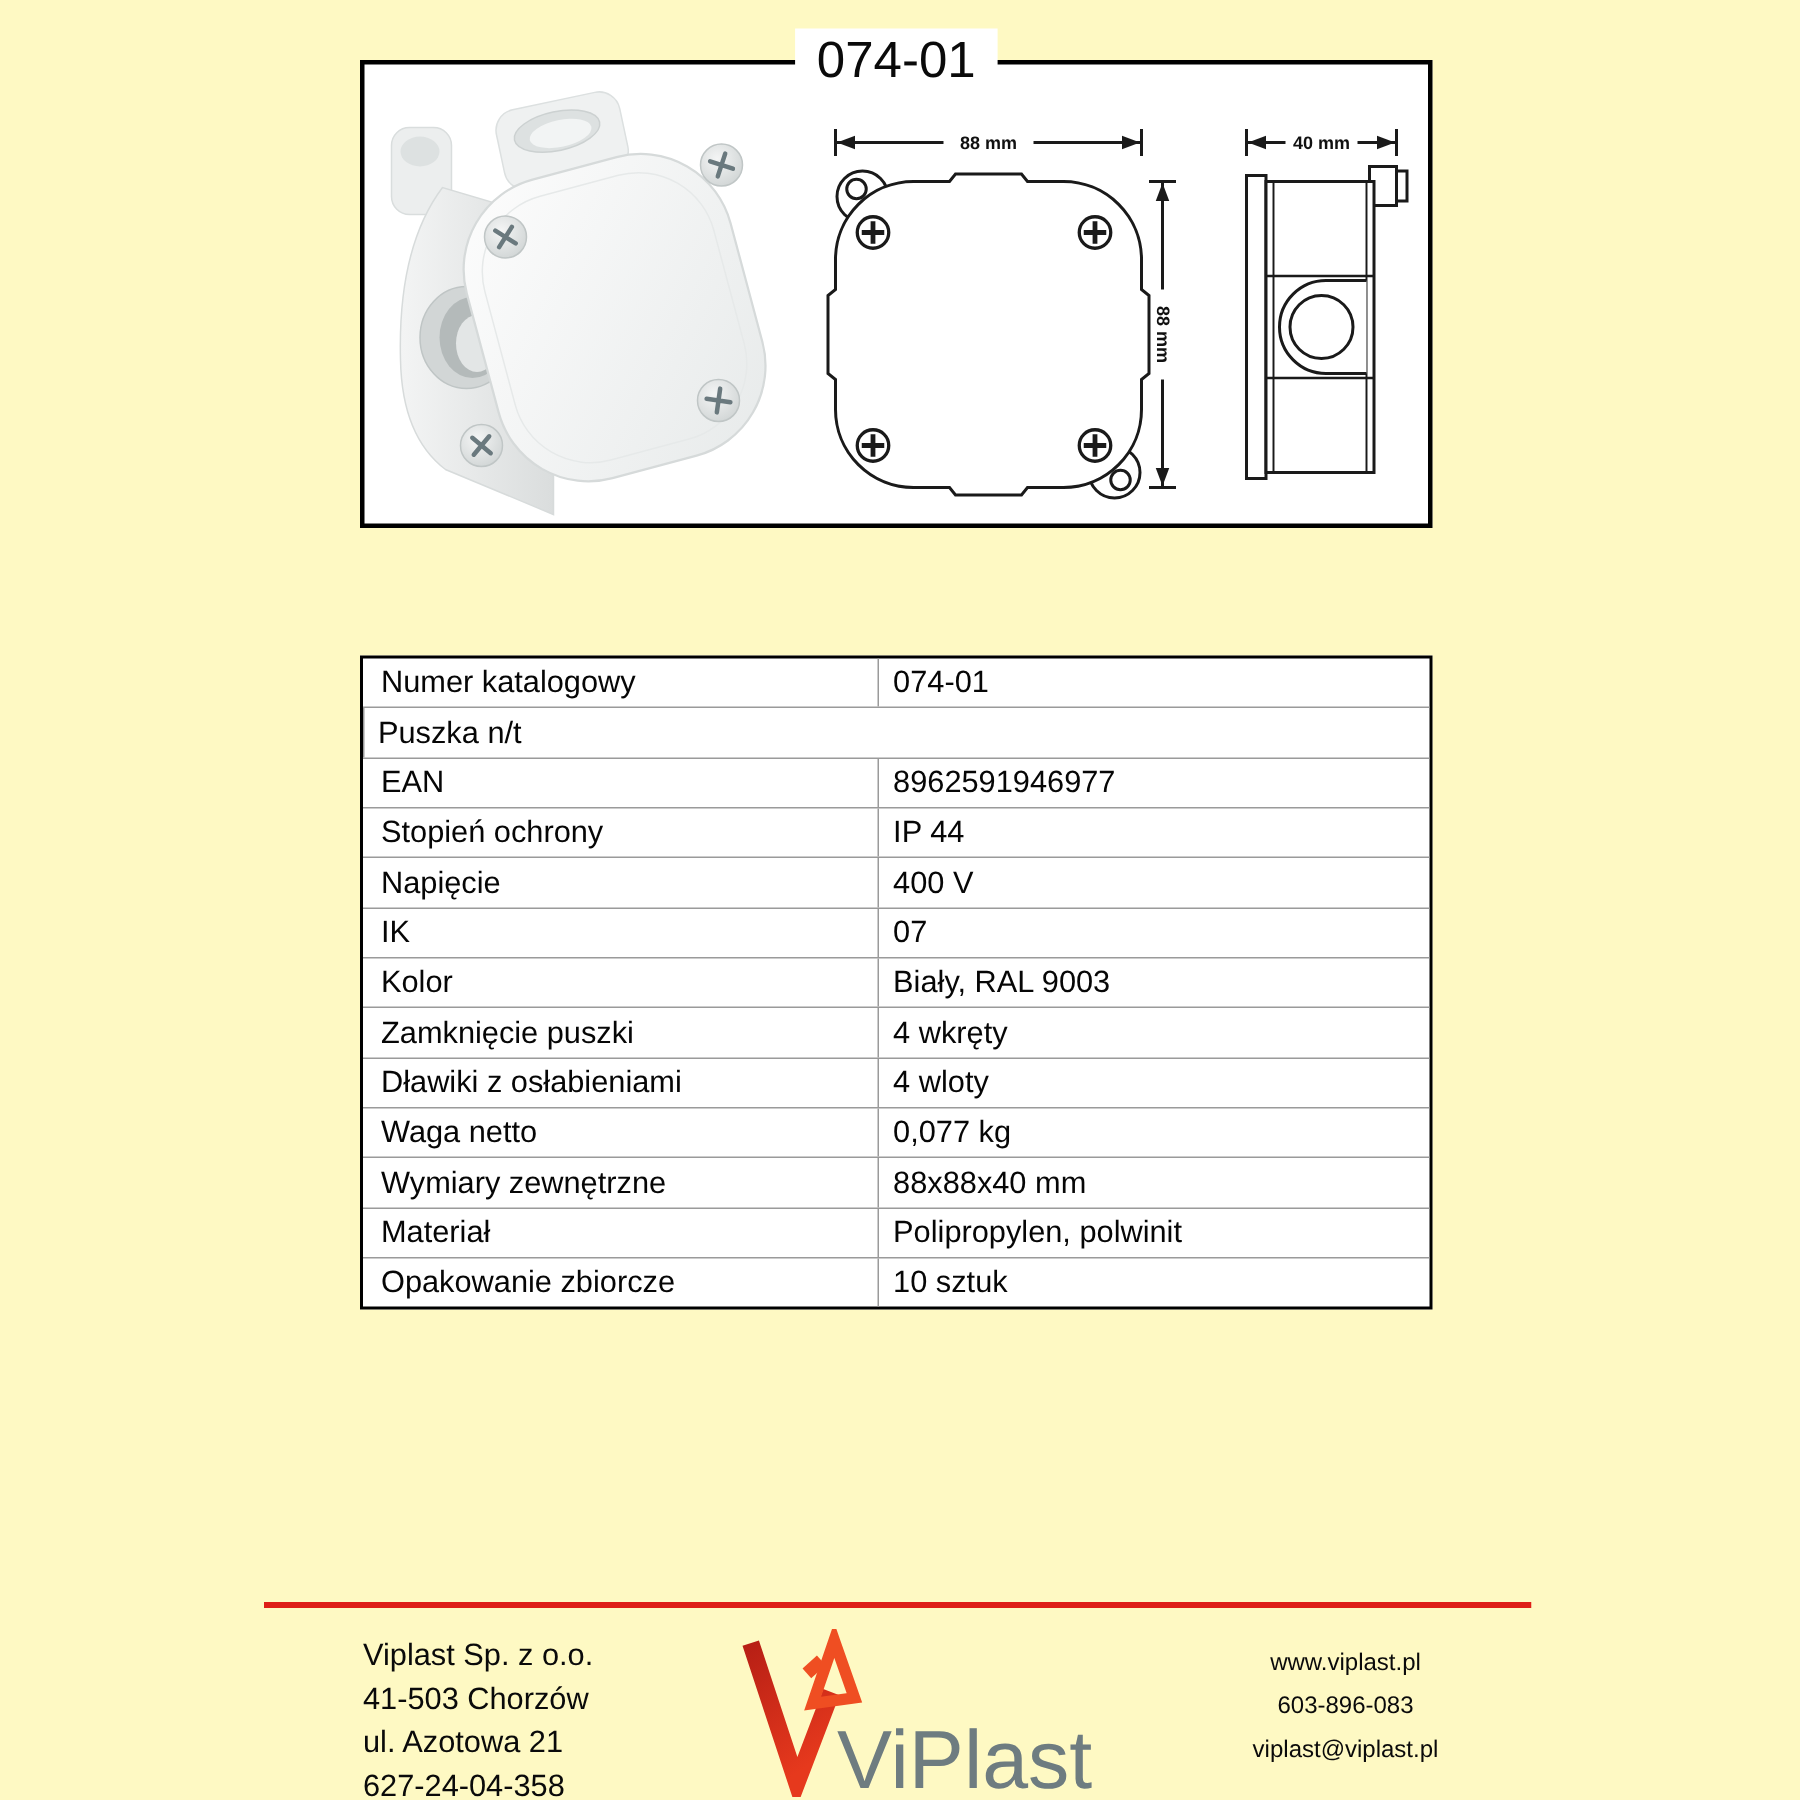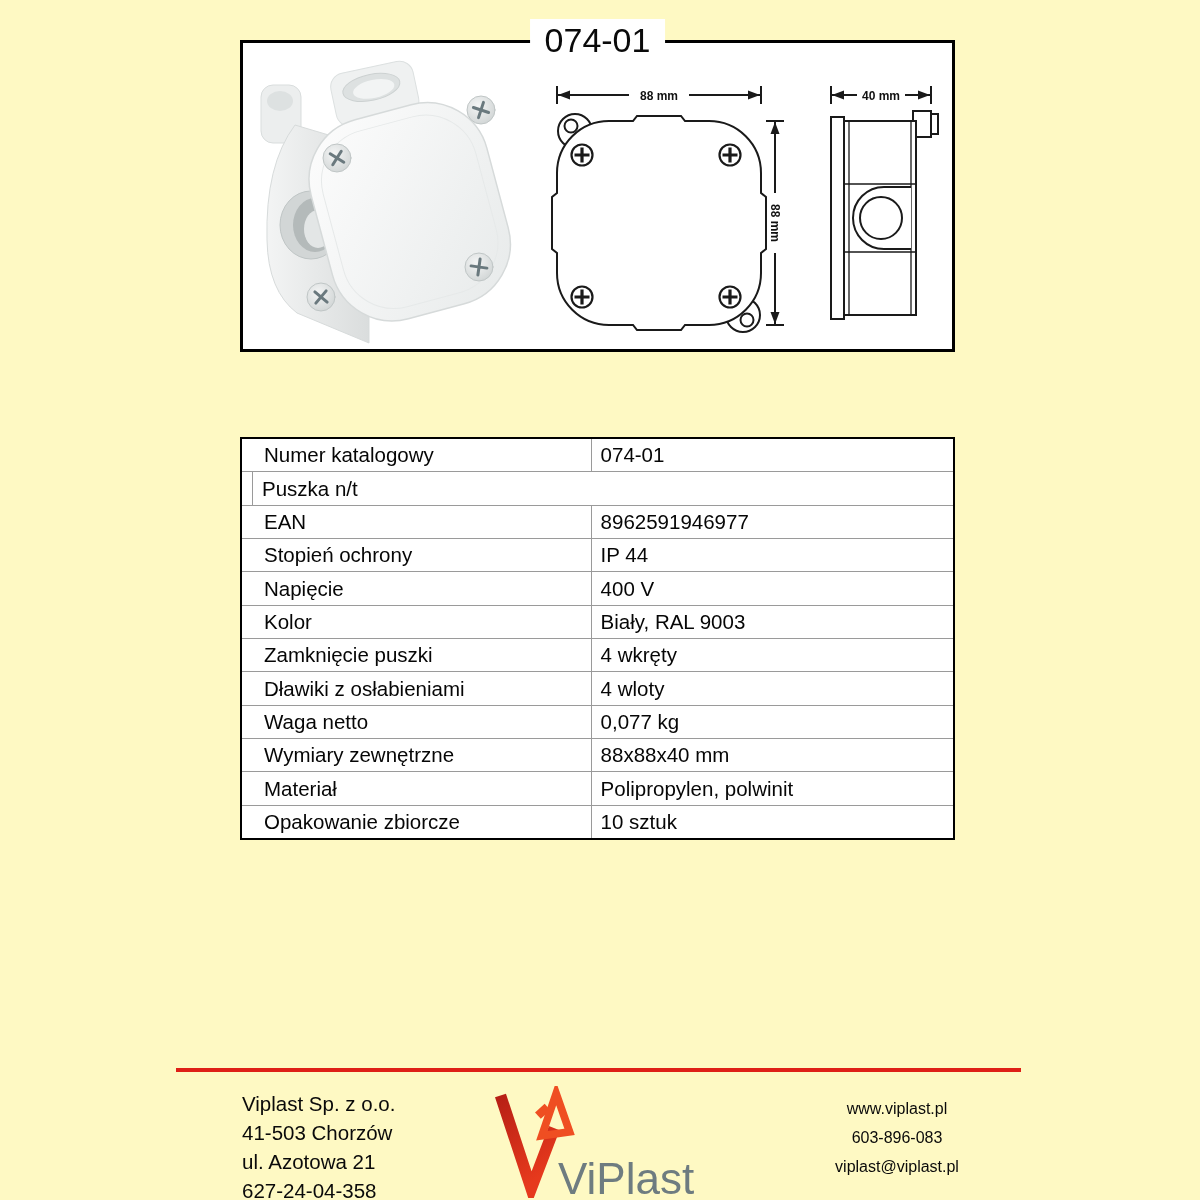--- a/index.html
+++ b/index.html
@@ -20,32 +20,32 @@
   .photo-svg{position:absolute;left:6px;top:12px;}
   .front-svg{position:absolute;left:302px;top:38px;}
   .side-svg{position:absolute;left:580px;top:38px;}
   .dim-text{font-family:"Liberation Sans",sans-serif;font-size:12px;font-weight:bold;fill:#111;}
   .draw-stroke{stroke:#1a1a1a;fill:#ffffff;}
   
   .spec-table{
     position:absolute;left:240px;top:437px;width:715px;
     border:2px solid #000;box-sizing:border-box;background:#fff;
   }
-  .trow{display:grid;grid-template-columns:48.3% 51.7%;height:32.35px;border-top:1px solid #9a9a9a;padding-left:10px;}
+  .trow{display:grid;grid-template-columns:48.3% 51.7%;height:32.35px;border-top:1px solid #9a9a9a;}
   .trow:first-child{border-top:none;}
   .tlabel,.tvalue{display:flex;align-items:center;font-size:20.5px;color:#060606;overflow:hidden;white-space:nowrap;}
   .tlabel{padding-left:12px;}
   .tvalue{border-left:1px solid #9a9a9a;padding-left:9px;}
   
   .footer-rule{position:absolute;left:176px;top:1068px;width:845px;height:4px;display:block;}
   .footer-company{position:absolute;left:242px;top:1089px;text-align:left;font-size:20.5px;line-height:29px;color:#0a0a0a;}
   .footer-contact{position:absolute;left:787px;top:1094px;width:220px;text-align:center;font-size:16px;line-height:29px;color:#0a0a0a;}
   .logo{position:absolute;left:488px;top:1085px;display:flex;align-items:flex-end;height:113px;}
   .logo-mark{width:96px;height:112px;flex:none;}
-  .logo-text{font-size:44px;line-height:1;margin-left:-26px;transform:translateY(3px);letter-spacing:0;}
+  .logo-text{font-size:55px;line-height:1;margin-left:-26px;transform:translateY(3px);letter-spacing:0;}
 </style>
 </head>
 <body>
 
 <div class="canvas">
 
   <div class="image-box">
     <div class="page-title">074-01</div>
 
     <svg class="photo-svg" width="292" height="292" viewBox="0 0 292 292">
@@ -211,20 +211,24 @@
       </div>
       <div class="trow">
         <div class="tlabel">Stopień ochrony</div>
         <div class="tvalue">IP 44</div>
       </div>
       <div class="trow">
         <div class="tlabel">Napięcie</div>
         <div class="tvalue">400 V</div>
       </div>
       <div class="trow">
+        <div class="tlabel">IK</div>
+        <div class="tvalue">07</div>
+      </div>
+      <div class="trow">
         <div class="tlabel">Kolor</div>
         <div class="tvalue">Biały, RAL 9003</div>
       </div>
       <div class="trow">
         <div class="tlabel">Zamknięcie puszki</div>
         <div class="tvalue">4 wkręty</div>
       </div>
       <div class="trow">
         <div class="tlabel">Dławiki z osłabieniami</div>
         <div class="tvalue">4 wloty</div>

